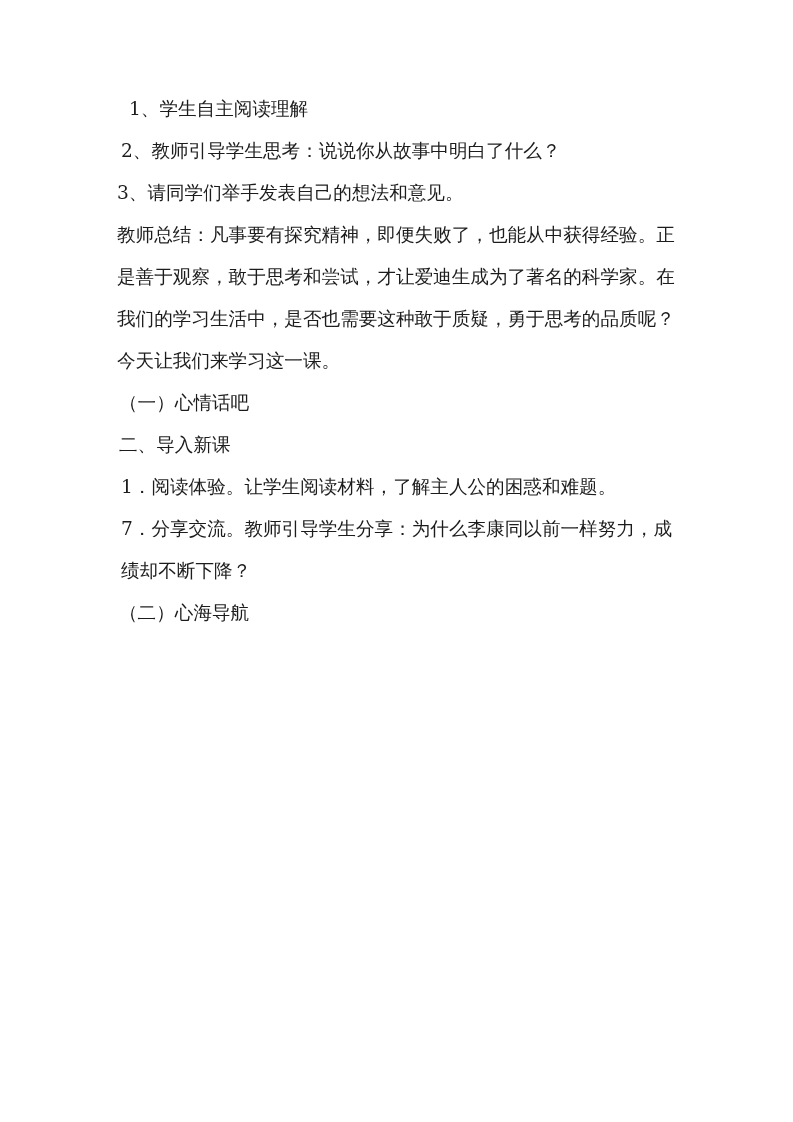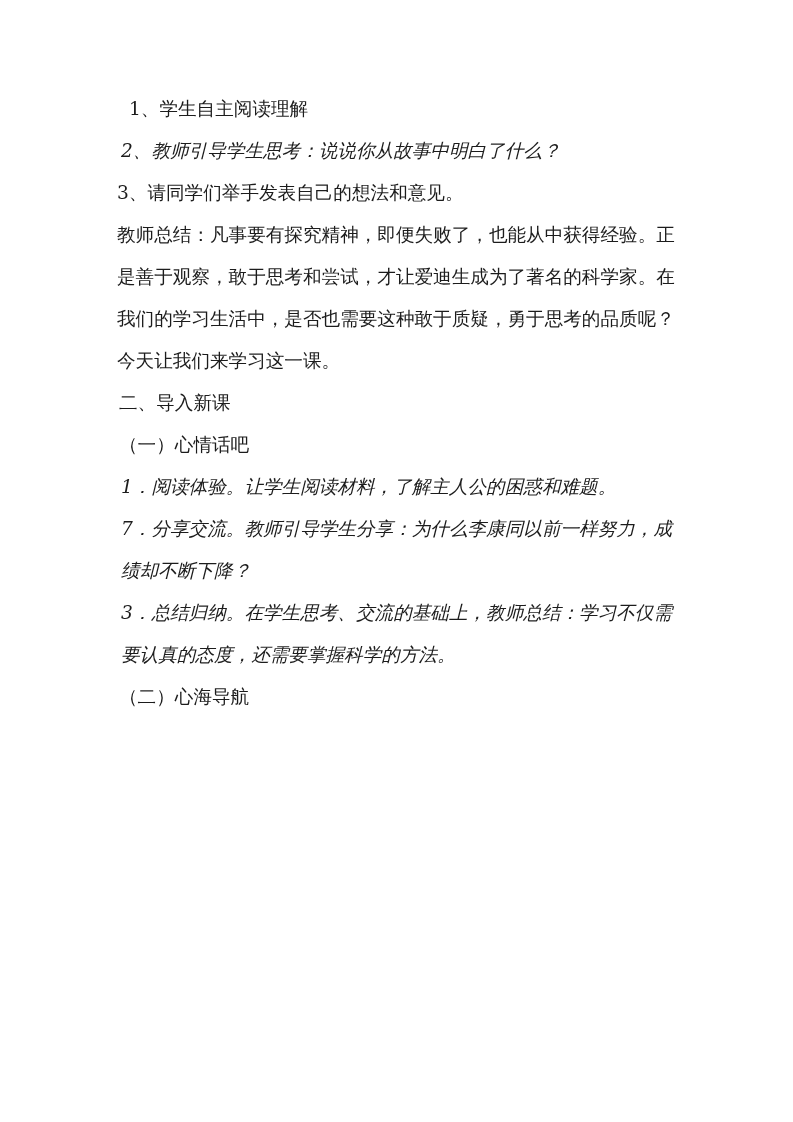--- a/index.html
+++ b/index.html
@@ -22,35 +22,33 @@
     margin: 0;
     font-size: 18.6px;
     line-height: 42px;
     letter-spacing: 0;
     white-space: pre-line;
     word-break: break-all;
     text-align: left;
   }
   
   .ind-12 { padding-left: 12px; }
-  .ind-4  { padding-left: 4px; font-style: italic; }
+  .ind-4  { padding-left: 4px; }
   .ind-2  { padding-left: 2px; }
 </style>
 </head>
 <body>
 
 <div class="page">
   <p class="para ind-12">1、学生自主阅读理解</p>
   <p class="para ind-4">2、教师引导学生思考：说说你从故事中明白了什么？</p>
   <p class="para">3、请同学们举手发表自己的想法和意见。</p>
   <p class="para">教师总结：凡事要有探究精神，即便失败了，也能从中获得经验。正
 是善于观察，敢于思考和尝试，才让爱迪生成为了著名的科学家。在
 我们的学习生活中，是否也需要这种敢于质疑，勇于思考的品质呢？
 今天让我们来学习这一课。</p>
+  <p class="para ind-2">（一）心情话吧</p>
   <p class="para ind-2">二、导入新课</p>
-  <p class="para ind-2">（一）心情话吧</p>
   <p class="para ind-4">1．阅读体验。让学生阅读材料，了解主人公的困惑和难题。</p>
   <p class="para ind-4">7．分享交流。教师引导学生分享：为什么李康同以前一样努力，成
 绩却不断下降？</p>
-  <p class="para ind-4">3．总结归纳。在学生思考、交流的基础上，教师总结：学习不仅需
-要认真的态度，还需要掌握科学的方法。</p>
   <p class="para ind-2">（二）心海导航</p>
 </div>
 
 </body></html>

